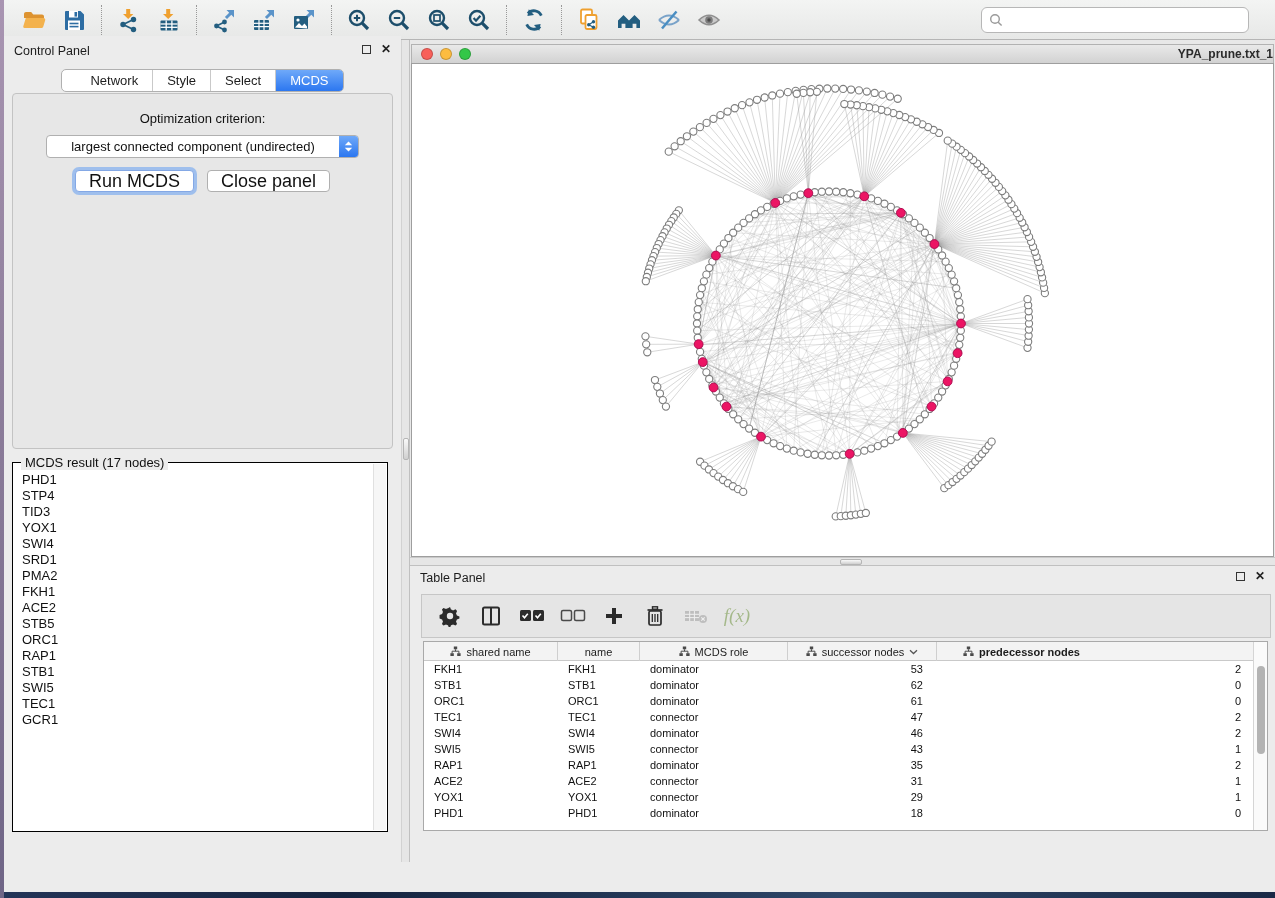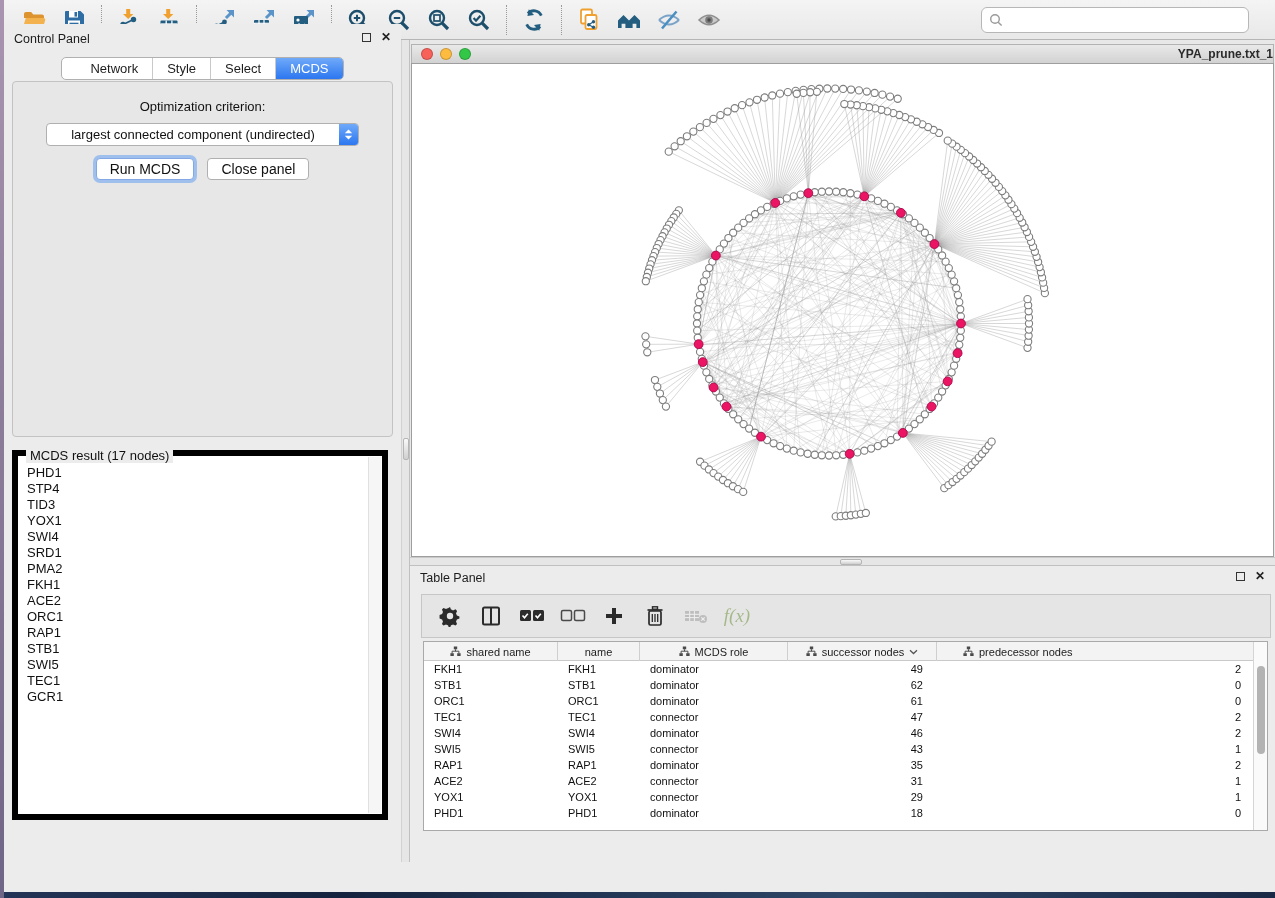--- a/index.html
+++ b/index.html
@@ -17,21 +17,21 @@
     background:linear-gradient(#f3f4f3,#e7e8e7); border-bottom:1px solid #b5b5b5;
     display:flex; align-items:center; padding:0 10px; }
   .tbtn { width:40px; height:34px; display:flex; align-items:center; justify-content:center; border-radius:4px; }
   .tsep { width:0; height:30px; border-left:1px dotted #999; margin:0 7px; }
   .search-wrap { margin-left:auto; margin-right:16px; width:268px; height:26px;
     border:1px solid #b7b7b7; border-radius:6px; background:#fff;
     display:flex; align-items:center; padding:0 7px; }
   .search-wrap input { border:none; outline:none; flex:1; font-size:13px; background:transparent; margin-left:5px; }
 
   
-  .control-panel { position:absolute; left:0; top:24px; width:397px; bottom:30px; background:#ececec; }
+  .control-panel { position:absolute; left:0; top:36px; width:397px; bottom:30px; background:#ececec; }
   .panel-header { position:absolute; top:5px; left:0; right:0; height:22px; }
   .panel-title { position:absolute; left:10px; top:3px; font-size:12.5px; color:#1c1c1c; }
   .panel-icons { position:absolute; right:10px; top:3px; display:flex; gap:10px; align-items:center; }
   .float-ico { width:9px; height:9px; border:1.5px solid #333; display:inline-block; }
   .close-ico { font-size:12px; font-weight:bold; color:#222; line-height:11px; }
 
   .cp-tabs { position:absolute; top:33px; left:0; right:0; display:flex; justify-content:center; }
   .segmented { display:inline-flex; background:#fff; border:1px solid #b0b0b0; border-radius:5px; overflow:hidden; }
   .seg-tab { padding:2px 14px; font-size:13px; line-height:17px; color:#1d1d1d; border-left:1px solid #c9c9c9; }
   .seg-tab:first-child { border-left:none;padding-left:28px; }
@@ -41,25 +41,25 @@
     background:#e7e7e7; border:1px solid #c3c3c3; border-radius:4px; text-align:center; }
   .opt-label { margin-top:17px; font-size:13px; color:#111; }
   .select { width:313px; height:23px; margin:9px auto 0; background:#fff; border:1px solid #b0b0b0;
     border-radius:4px; display:flex; align-items:center; font-size:13px; }
   .select .val { flex:1; text-align:center; color:#111; }
   .select .stepper { width:19px; height:21px; border-radius:0 3px 3px 0;
     background:linear-gradient(#6fa9f9,#2c77f0); display:flex; flex-direction:column;
     align-items:center; justify-content:center; gap:1px; }
   .btn-row { margin-top:12px; display:flex; justify-content:center; gap:13px; }
   .btn { height:22px; padding:0 13px; background:#fff; border:1px solid #b0b0b0; border-radius:4px;
-    font-size:14px; line-height:20px; color:#111; }
+    font-size:18px; line-height:20px; color:#111; }
   .btn.focused { box-shadow:0 0 0 3px rgba(100,158,243,.55); border-color:#84a8e5; }
 
   .groupbox { position:absolute; left:8px; width:376px; top:426px; height:370px;
-    border:6px solid #000000; background:#fff; }
+    border:1px solid #000000; background:#fff; }
   .groupbox .legend { position:absolute; top:-8px; left:8px; background:#ececec; padding:0 4px;
     font-size:13px; color:#111; }
   .mcds-list { position:absolute; left:1px; top:9px; right:15px; bottom:1px; overflow:hidden;
     padding-left:8px; }
   .mcds-item { font-size:13px; line-height:16px; color:#111; }
   .mcds-scroll { position:absolute; right:1px; top:1px; bottom:1px; width:13px;
     background:#f6f6f6; border-left:1px solid #e0e0e0; }
 
   
   .vsplit { position:absolute; left:397px; top:40px; width:9px; bottom:30px; background:#e6e6e6;
@@ -325,20 +325,21 @@
         <div class="mcds-list" id="mcds-list">
             <div class="mcds-item">PHD1</div>
             <div class="mcds-item">STP4</div>
             <div class="mcds-item">TID3</div>
             <div class="mcds-item">YOX1</div>
             <div class="mcds-item">SWI4</div>
             <div class="mcds-item">SRD1</div>
             <div class="mcds-item">PMA2</div>
             <div class="mcds-item">FKH1</div>
             <div class="mcds-item">ACE2</div>
+            <div class="mcds-item">STB5</div>
             <div class="mcds-item">ORC1</div>
             <div class="mcds-item">RAP1</div>
             <div class="mcds-item">STB1</div>
             <div class="mcds-item">SWI5</div>
             <div class="mcds-item">TEC1</div>
             <div class="mcds-item">GCR1</div>
           </div>
         <div class="mcds-scroll"></div>
       </div>
     </div>
@@ -1184,37 +1185,37 @@
                 <rect x="3.8" y="0.5" width="3.4" height="2.8" fill="#4a4a4a"></rect>
                 <rect x="0.4" y="7.2" width="3.4" height="2.8" fill="#4a4a4a"></rect>
                 <rect x="7.2" y="7.2" width="3.4" height="2.8" fill="#4a4a4a"></rect>
                 <path d="M5.5 3.3v1.9M2.1 7.2V5.2h6.8v2" stroke="#4a4a4a" fill="none"></path>
               </svg>
               <span>successor nodes</span>
               <svg width="9" height="6" viewBox="0 0 9 6">
                 <path d="M1 1.3l3.5 3.2L8 1.3" stroke="#555" fill="none" stroke-width="1.3"></path>
               </svg>
             </div>
-            <div class="th left" style="width: 318px;">
+            <div class="th left" style="width: 318px; font-weight: bold;">
               <svg width="11" height="11" viewBox="0 0 11 11">
                 <rect x="3.8" y="0.5" width="3.4" height="2.8" fill="#4a4a4a"></rect>
                 <rect x="0.4" y="7.2" width="3.4" height="2.8" fill="#4a4a4a"></rect>
                 <rect x="7.2" y="7.2" width="3.4" height="2.8" fill="#4a4a4a"></rect>
                 <path d="M5.5 3.3v1.9M2.1 7.2V5.2h6.8v2" stroke="#4a4a4a" fill="none"></path>
               </svg>
               <span>predecessor nodes</span>
             </div>
             <div class="th-fill"></div>
           </div>
         <div id="tbody">
             <div class="trow">
               <div class="td txt" style="width: 134px;">FKH1</div>
               <div class="td txt" style="width: 82px;">FKH1</div>
               <div class="td txt" style="width: 148px;">dominator</div>
-              <div class="td num" style="width: 149px;">49</div>
+              <div class="td num" style="width: 149px;">53</div>
               <div class="td num" style="width: 318px;">2</div>
             </div>
             <div class="trow">
               <div class="td txt" style="width: 134px;">STB1</div>
               <div class="td txt" style="width: 82px;">STB1</div>
               <div class="td txt" style="width: 148px;">dominator</div>
               <div class="td num" style="width: 149px;">62</div>
               <div class="td num" style="width: 318px;">0</div>
             </div>
             <div class="trow">

